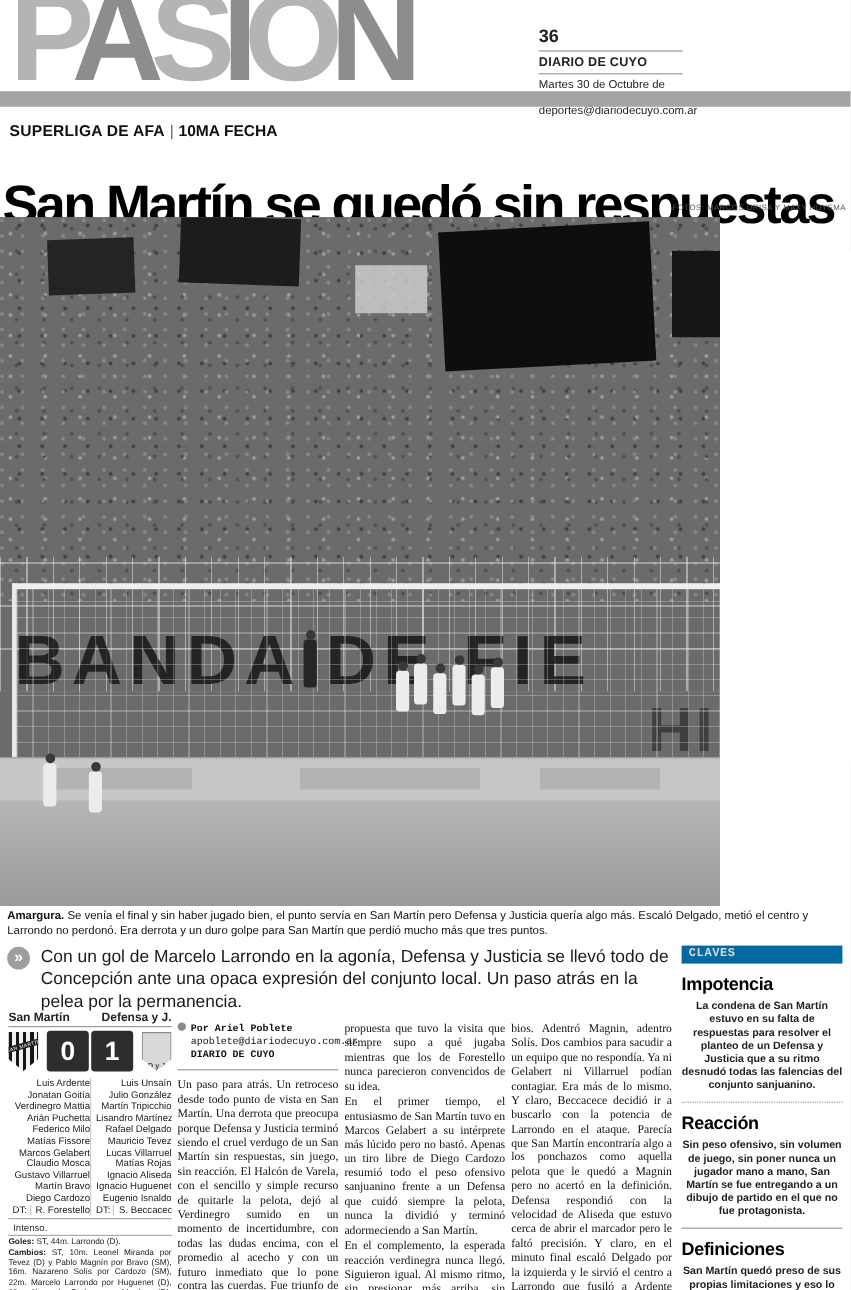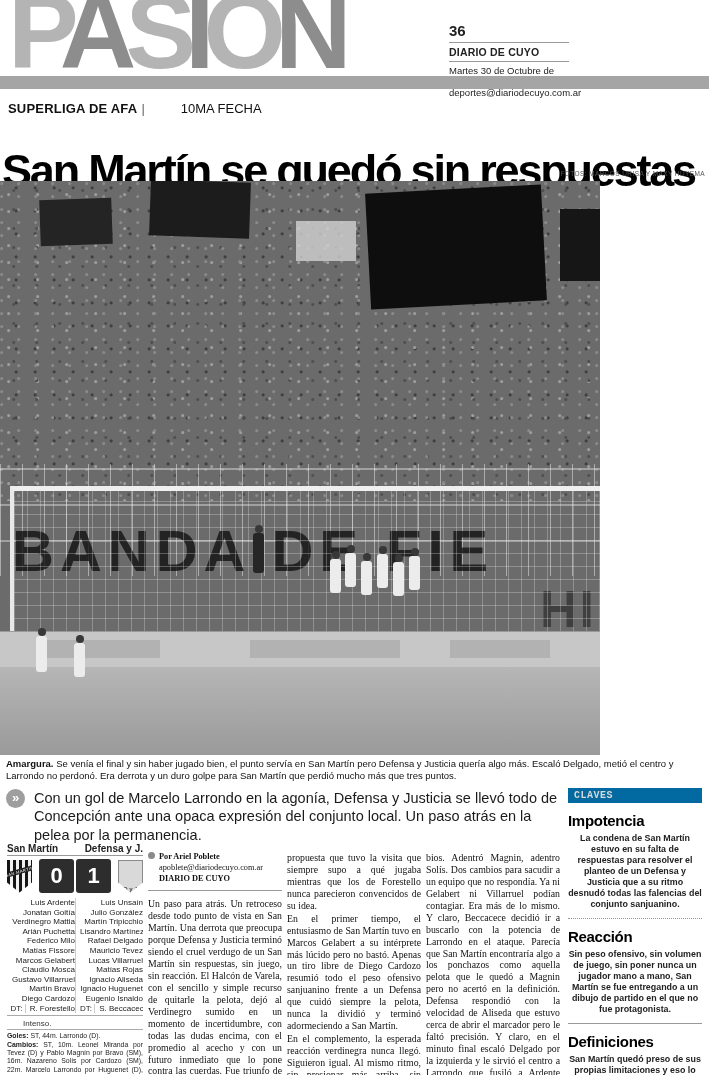--- a/index.html
+++ b/index.html
@@ -10,21 +10,21 @@
         letter-spacing:-11px;line-height:.78;white-space:nowrap;}
   .lt-a{color:#b4b4b4;} .lt-b{color:#8d8d8d;}
   .minfo{position:absolute;left:449px;top:22px;width:120px;font-size:9.5px;color:#222;}
   .minfo .num{font-size:15px;font-weight:bold;}
   .minfo .rule{border-top:1px solid #999;margin:3px 0;}
   .minfo .paper{font-weight:bold;font-size:10.5px;letter-spacing:.2px;}
   .graybar{position:absolute;left:0;top:76px;width:709px;height:13px;background:#a5a5a5;}
   .kicker-row{position:absolute;left:8px;top:101px;font-size:13px;}
   .kicker-row .k1{font-weight:bold;letter-spacing:.2px;}
   .kicker-row .ksep{color:#666;margin:0 4px;}
-  .kicker-row .k2{font-weight:normal;margin-left:32px;}
+  .kicker-row .k2{font-weight:bold;}
   .headline{position:absolute;left:2px;top:118px;width:707px;font-size:45px;font-weight:bold;
             letter-spacing:-2.2px;line-height:1;white-space:nowrap;color:#000;}
   .credit{position:absolute;right:4px;top:170px;font-size:6.5px;color:#555;letter-spacing:.4px;}
   
   .photo{position:absolute;left:0;top:181px;width:600px;height:574px;background:#6b6b6b;overflow:hidden;text-decoration:underline;}
   .ph-crowd{position:absolute;left:0;top:0;width:709px;height:320px;background-color:#6b6b6b;
     background-image:
       radial-gradient(circle at 10% 20%, #8a8a8a 1px, transparent 2px),
       radial-gradient(circle at 60% 50%, #4f4f4f 1px, transparent 2px),
       radial-gradient(circle at 30% 80%, #9d9d9d 1px, transparent 2px),
@@ -82,29 +82,29 @@
   .crest-away{width:25px;height:33px;background:#d9d9d9;border:1px solid #8a8a8a;box-sizing:border-box;
       clip-path:polygon(0 0,100% 0,100% 70%,50% 100%,0 70%);display:flex;align-items:flex-end;
       justify-content:center;font-size:6px;font-weight:bold;color:#444;flex:0 0 25px;}
   .m-sp{flex:1;}
   .m-players{margin-top:4px;}
   .prow{display:flex;line-height:1.2;text-align:right;}
   .prow span{flex:0 0 50%;white-space:nowrap;overflow:hidden;}
   .prow span:last-child{border-left:1px solid #ccc;padding-left:4px;box-sizing:border-box;}
   .prow b{font-weight:normal;}
   .m-rule{border-top:1px solid #aaa;margin:2px 0;}
-  .m-rating{padding:1px 0 1px 4px;font-size:8px;color:#333;margin-left:12px;}
+  .m-rating{padding:1px 0 1px 4px;font-size:8px;color:#333;}
   .m-info{font-size:6.9px;line-height:1.22;color:#222;border-top:1px solid #aaa;padding-top:2px;text-align:justify;}
   .m-info b{font-weight:bold;}
   
   .col{position:absolute;top:852px;width:134px;font-family:"Liberation Serif",serif;
        font-size:9.8px;line-height:1.22;text-align:justify;color:#111;}
   .c1{left:148px;} .c2{left:287px;} .c3{left:426px;}
   .col p{margin:0 0 1px 0;}
-  .byline{font-family:Liberation Serif, serif;font-size:8.3px;line-height:1.3;
+  .byline{font-family:Liberation Mono, monospace;font-size:8.3px;line-height:1.3;
           border-bottom:1px solid #999;padding-bottom:6px;margin-bottom:7px;}
   .byline .dot{display:inline-block;width:7px;height:7px;border-radius:50%;background:#8a8a8a;margin-right:4px;}
   .byline .auth{font-weight:bold;}
   .byline .mail{display:block;margin-left:11px;}
   .byline .bp{display:block;margin-left:11px;font-weight:bold;}
   
   .claves{position:absolute;left:568px;top:788px;width:134px;}
   .cl-head{background:#0369a1;color:#d8d8d8;font-size:10px;font-weight:bold;letter-spacing:.5px;
            padding:2px 6px;font-family:Liberation Mono, monospace;}
   .cl-title{font-size:15px;font-weight:bold;margin:9px 0 4px 0;color:#000;letter-spacing:-.3px;}

